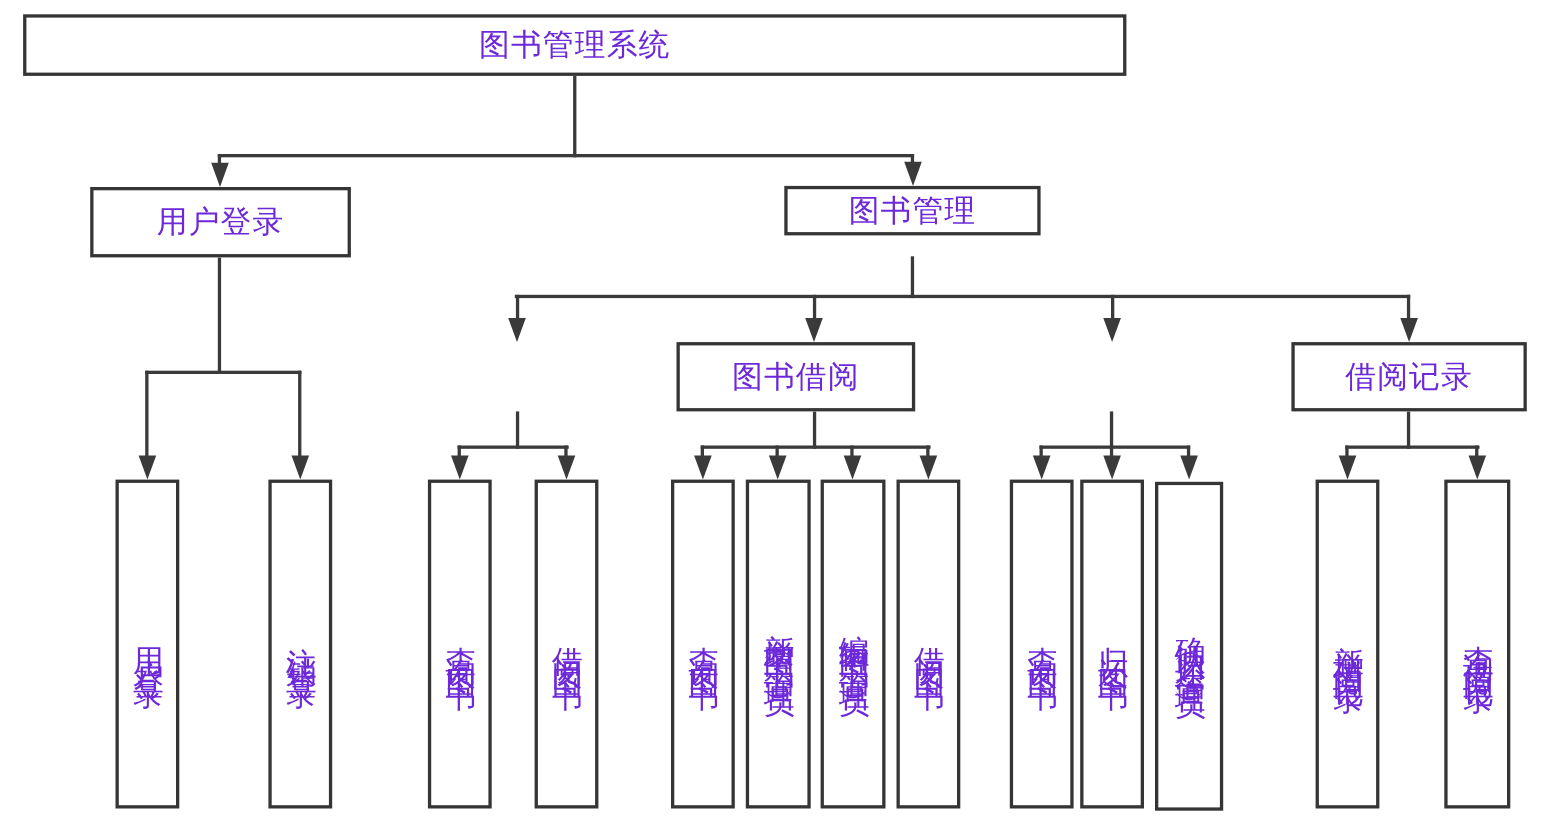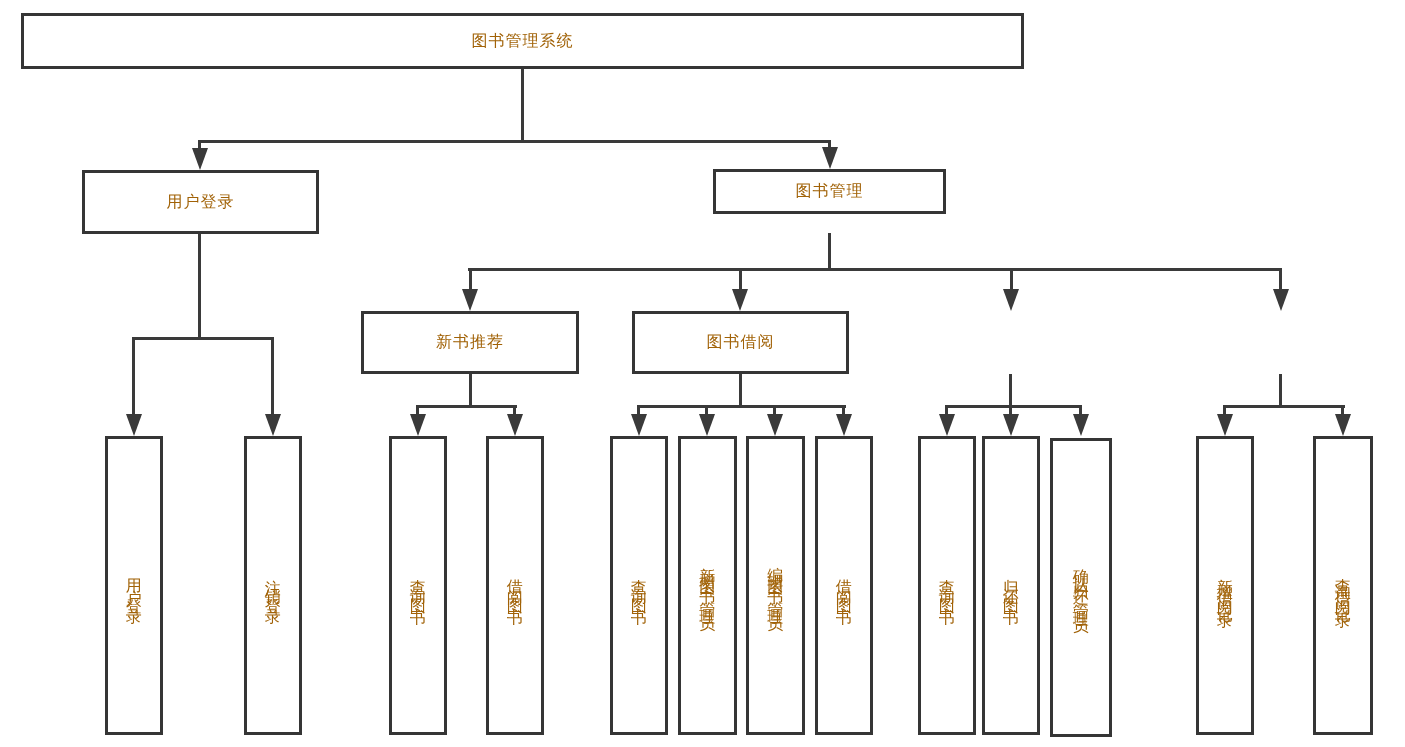--- a/index.html
+++ b/index.html
@@ -11,22 +11,22 @@
     overflow:hidden;
   }
   .box{
     position:absolute;
     box-sizing:border-box;
     border:3px solid #353535;
     background:#ffffff;
     display:flex;
     align-items:center;
     justify-content:center;
-    color:#a16207;
-    font-size:16px;
+    color:#6d28d9;
+    font-size:28px;
     letter-spacing:1px;
     z-index:2;
   }
   .vbox span{
     writing-mode:vertical-rl;
     text-orientation:mixed;
     letter-spacing:10px;
     line-height:1.1;
     white-space:nowrap;
   }
@@ -85,25 +85,25 @@
   <div class="hline" style="left:468px;top:268px;width:814px;height:3px;"></div>
   <div class="vline" style="left:469px;top:268px;width:3px;height:24px;"></div>
   <div class="arrow" style="left:462px;top:289px;"></div>
   <div class="vline" style="left:739px;top:268px;width:3px;height:24px;"></div>
   <div class="arrow" style="left:732px;top:289px;"></div>
   <div class="vline" style="left:1010px;top:268px;width:3px;height:24px;"></div>
   <div class="arrow" style="left:1003px;top:289px;"></div>
   <div class="vline" style="left:1279px;top:268px;width:3px;height:24px;"></div>
   <div class="arrow" style="left:1273px;top:289px;"></div>
 
-  <div class="box" style="left:361px;top:311px;width:218px;height:63px;">
-    <span>新书推荐</span>
+  <div class="box" style="left:615px;top:311px;width:217px;height:63px;">
+    <span>图书借阅</span>
   </div>
-  <div class="box" style="left:632px;top:311px;width:217px;height:63px;">
-    <span>图书借阅</span>
+  <div class="box" style="left:1174px;top:311px;width:214px;height:63px;">
+    <span>借阅记录</span>
   </div>
 
   <div class="vline" style="left:469px;top:374px;width:3px;height:34px;"></div>
   <div class="hline" style="left:416px;top:405px;width:101px;height:3px;"></div>
   <div class="vline" style="left:416px;top:405px;width:3px;height:12px;"></div>
   <div class="arrow" style="left:410px;top:414px;"></div>
   <div class="vline" style="left:513px;top:405px;width:3px;height:12px;"></div>
   <div class="arrow" style="left:507px;top:414px;"></div>
 
   <div class="vline" style="left:739px;top:374px;width:3px;height:34px;"></div>

